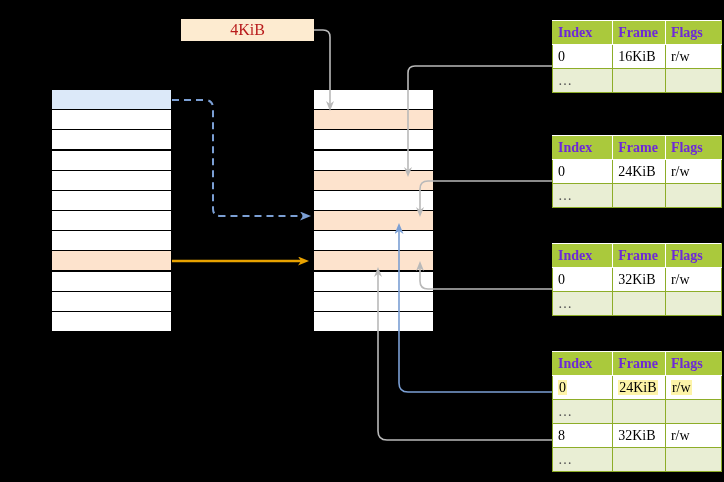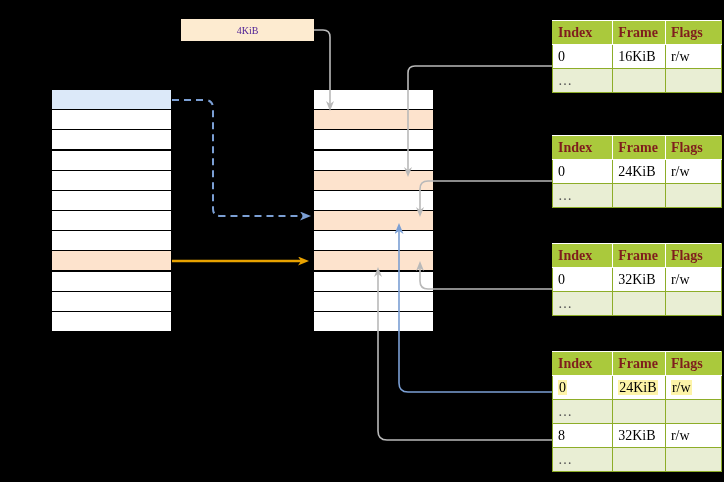--- a/index.html
+++ b/index.html
@@ -7,30 +7,30 @@
        font-family:"Liberation Serif", serif;color:#000;}
   #stage{position:absolute;left:0;top:0;width:724px;height:482px;}
   .cellrow{position:absolute;left:0;box-sizing:border-box;
            border:1px solid #000;background:#ffffff;}
   .cellrow.blue{background:#dce9f9;}
   .cellrow.peach{background:#fde3cd;}
 
   
   .sizelabel{position:absolute;background:#fdebd0;box-sizing:border-box;
              display:flex;align-items:center;justify-content:center;
-             font-size:10px;color:#4c1d95;}
+             font-size:16px;color:#b91c1c;}
 
   
   .ptable{position:absolute;border-collapse:collapse;
           border:1px solid #8dad28;background:#ffffff;}
   .ptable td,.ptable th{border:1px solid #8dad28;
           font-size:14px;font-weight:normal;padding:1px 5px;
           height:24px;box-sizing:border-box;text-align:left;
           font-family:"Liberation Serif", serif;}
-  .ptable th{background:#aac93c;color:#7f1d1d;font-weight:bold;
+  .ptable th{background:#aac93c;color:#6d28d9;font-weight:bold;
           border-color:#ffffff;border-left-color:#ffffff;border-right-color:#ffffff;}
   .ptable th:first-child{border-left-color:#aac93c;}
   .ptable th:last-child{border-right-color:#aac93c;}
   .ptable tr.ellipsis td{background:#e9eed4;color:#555;}
   .ptable td.white{background:#ffffff;}
   .hl{background:#fdf4a8;padding:0 1px;}
   .col-i{width:58px;}
   .col-f{width:35px;}
   .col-g{width:54px;}
 

